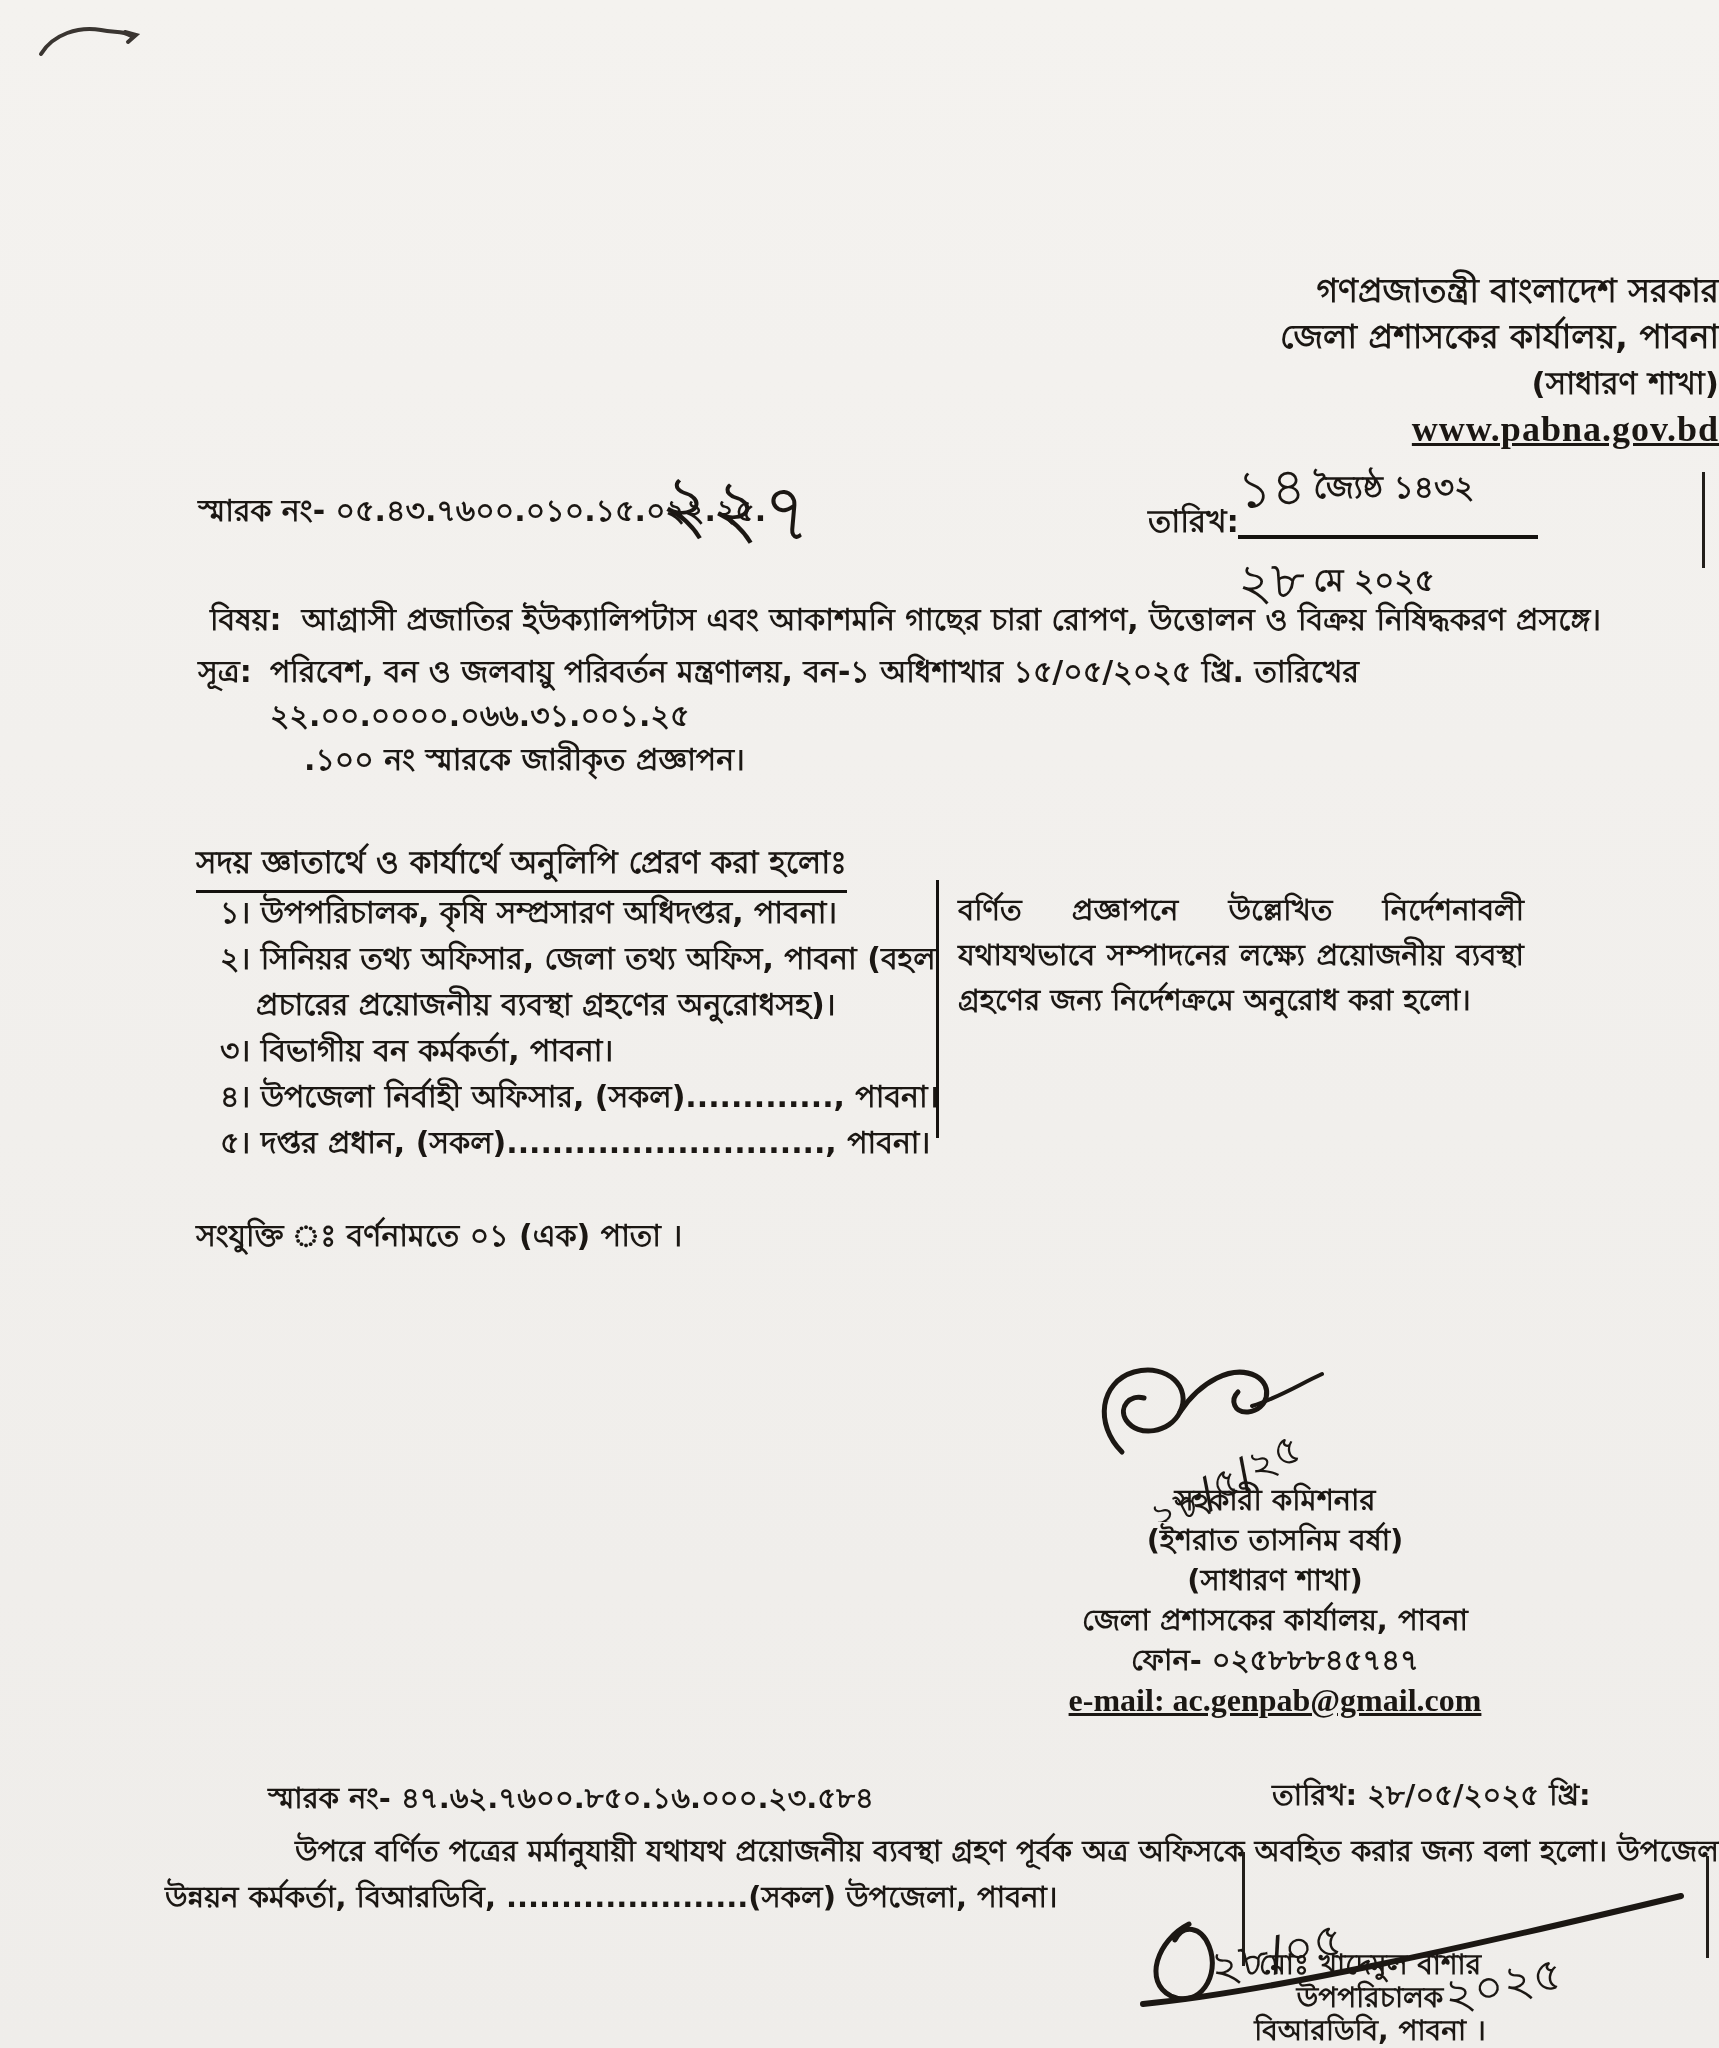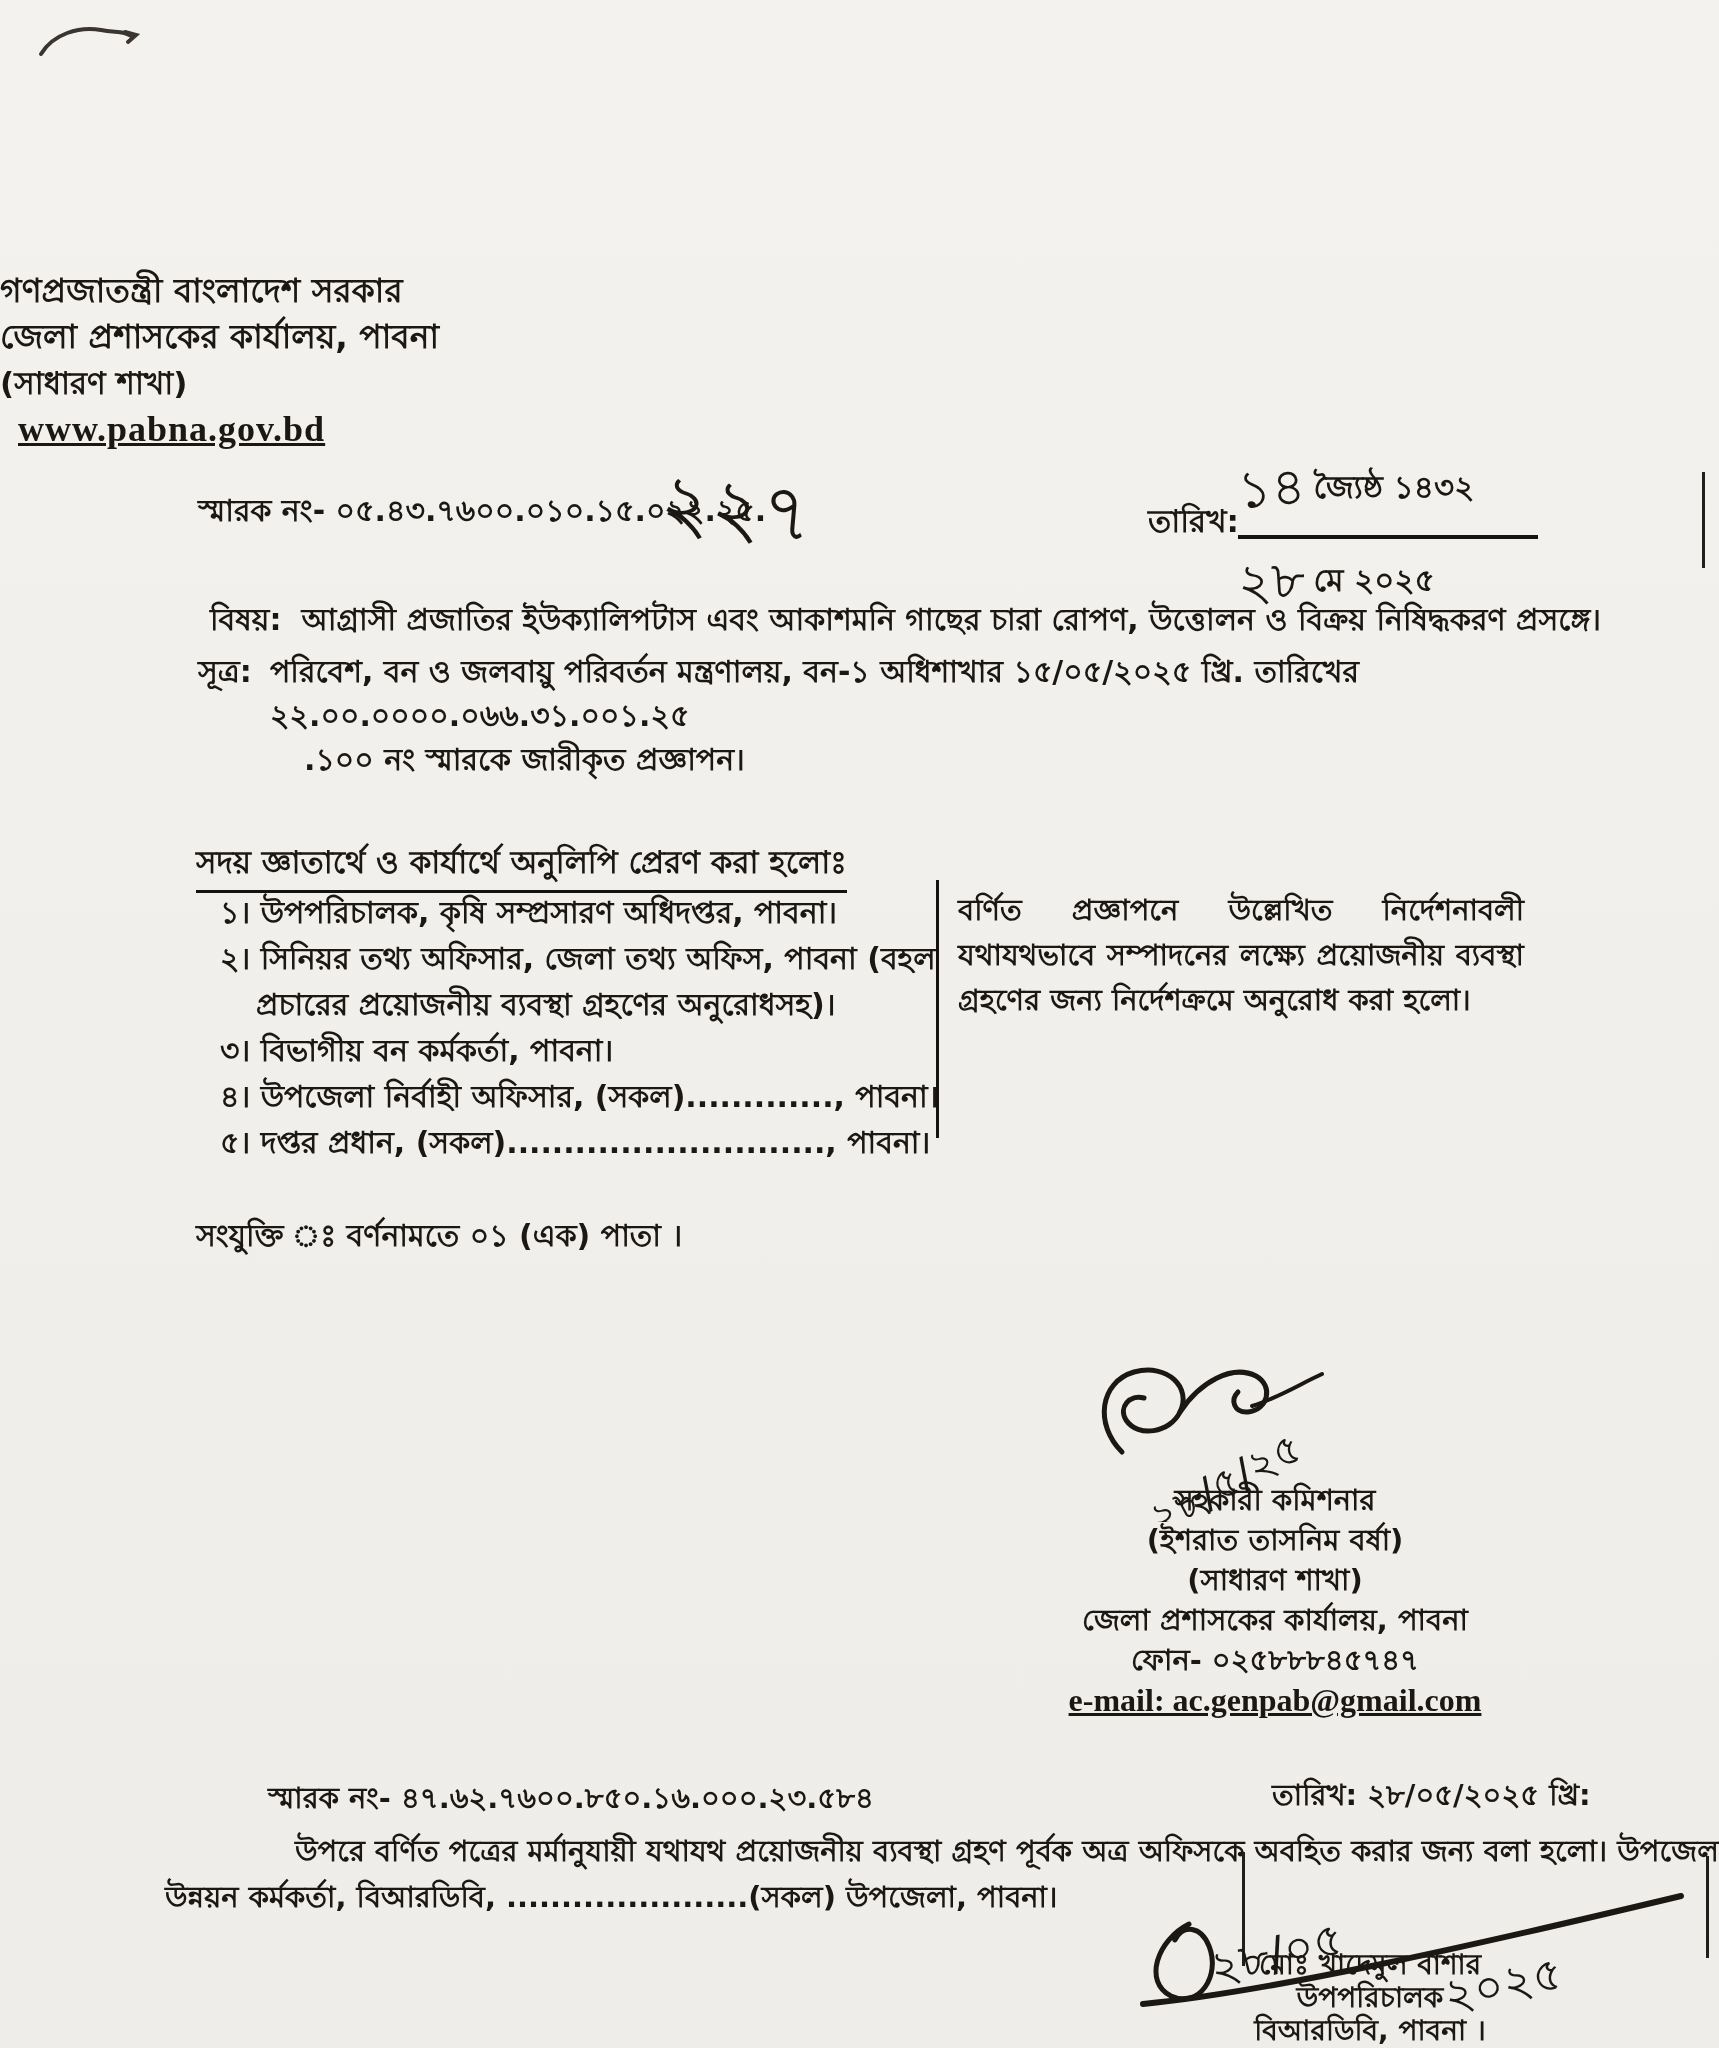--- a/index.html
+++ b/index.html
@@ -9,21 +9,21 @@
     margin:0 auto;
     background:linear-gradient(180deg,#f4f2ef 0%,#f1efec 55%,#efedea 100%);
     color:#1b1713;
     font-family:"DejaVu Sans",sans-serif;
     font-weight:700;
     overflow:hidden;
   }
   .abs{position:absolute;}
   .hw{font-weight:400;}
   
-  .header{top:268px;left:0;width:100%;text-align:left;line-height:46px;}
+  .header{top:268px;left:0;width:100%;text-align:right;line-height:46px;}
   .header .gov{font-size:33px;}
   .header .office{font-size:33px;}
   .header .branch{font-size:31px;}
   .header .site{font-family:"Liberation Serif",serif;font-size:36px;text-decoration:underline;letter-spacing:1px;padding-left:18px;}
   
   .memo1-label{left:198px;top:487px;font-size:30px;white-space:nowrap;}
   .memo1-serial{left:660px;top:448px;font-size:78px;transform:rotate(5deg);}
   .date-label{left:1148px;top:497px;font-size:31px;}
   .date-frac{left:1238px;top:448px;width:320px;}
   .date-top,.date-bottom{font-size:31px;white-space:nowrap;}

